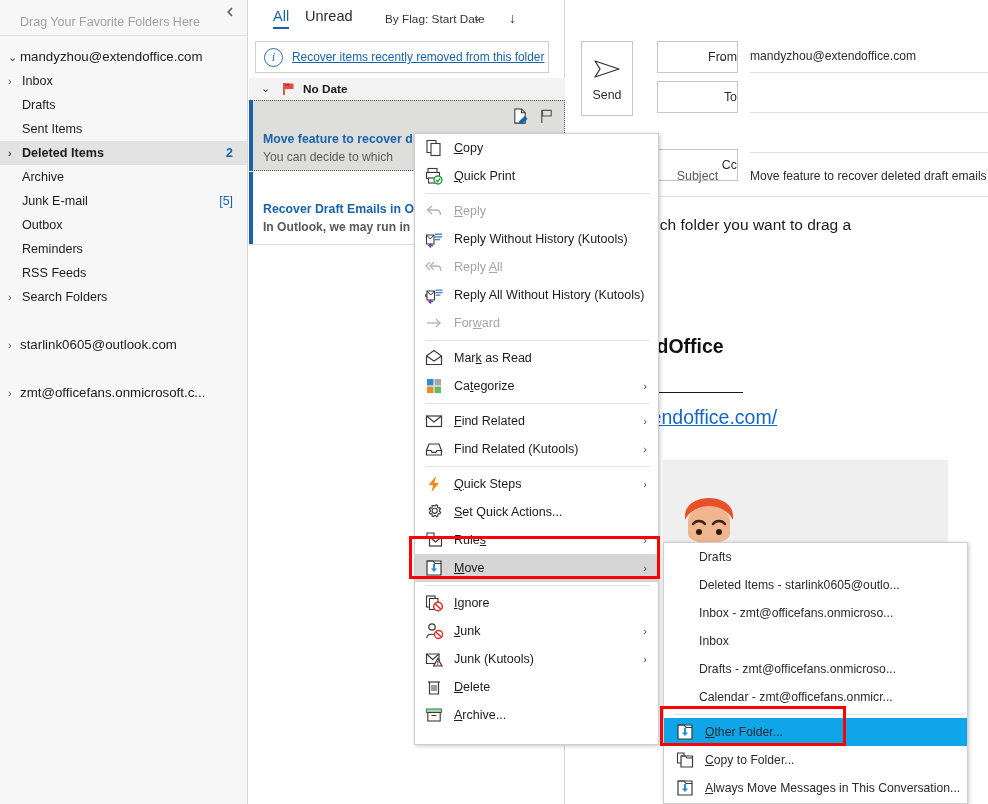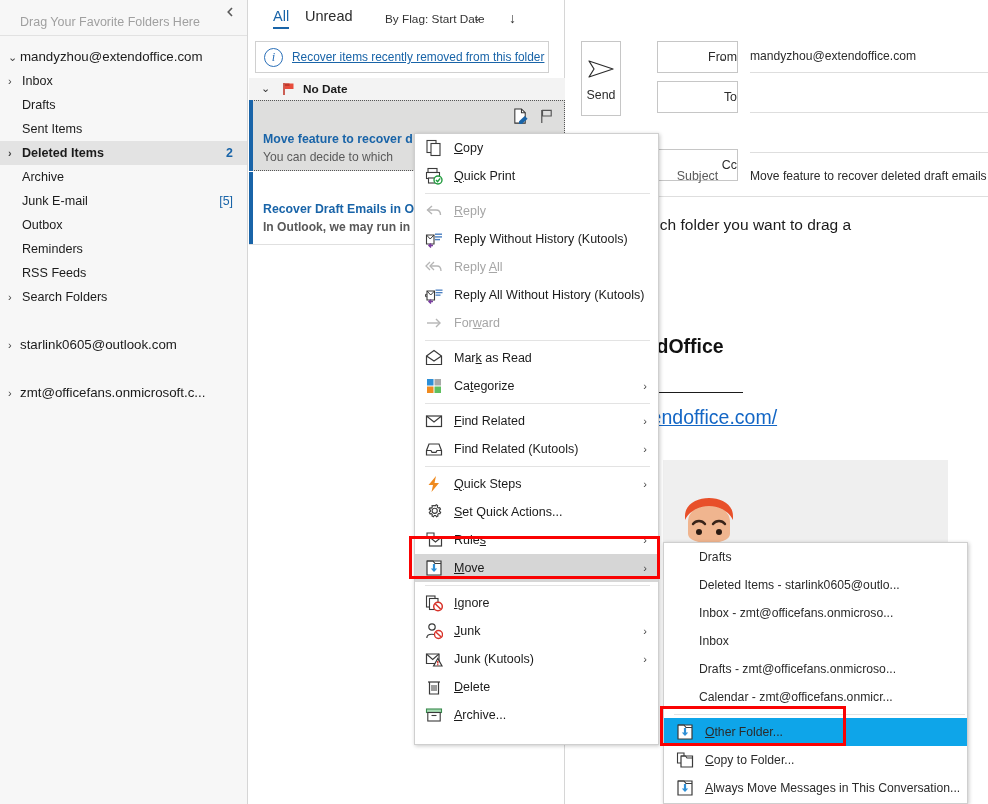--- a/index.html
+++ b/index.html
@@ -210,21 +210,21 @@
   .hi { width: 17px; height: 17px; cursor: pointer; }
 
   
   #compose {
     position: absolute; left: 566px; top: 0;
     width: 422px; height: 804px;
     background: #ffffff;
   }
   #send-btn {
     position: absolute; left: 15px; top: 41px;
-    width: 40px; height: 75px;
+    width: 52px; height: 75px;
     border: 1px solid #c6c6c6;
     background: #fff; cursor: pointer;
   }
   #send-glyph {
     position: absolute; left: 50%; top: 16px;
     transform: translateX(-50%);
     width: 28px; height: 22px;
   }
   #send-label {
     position: absolute; left: 0; right: 0; top: 46px;

